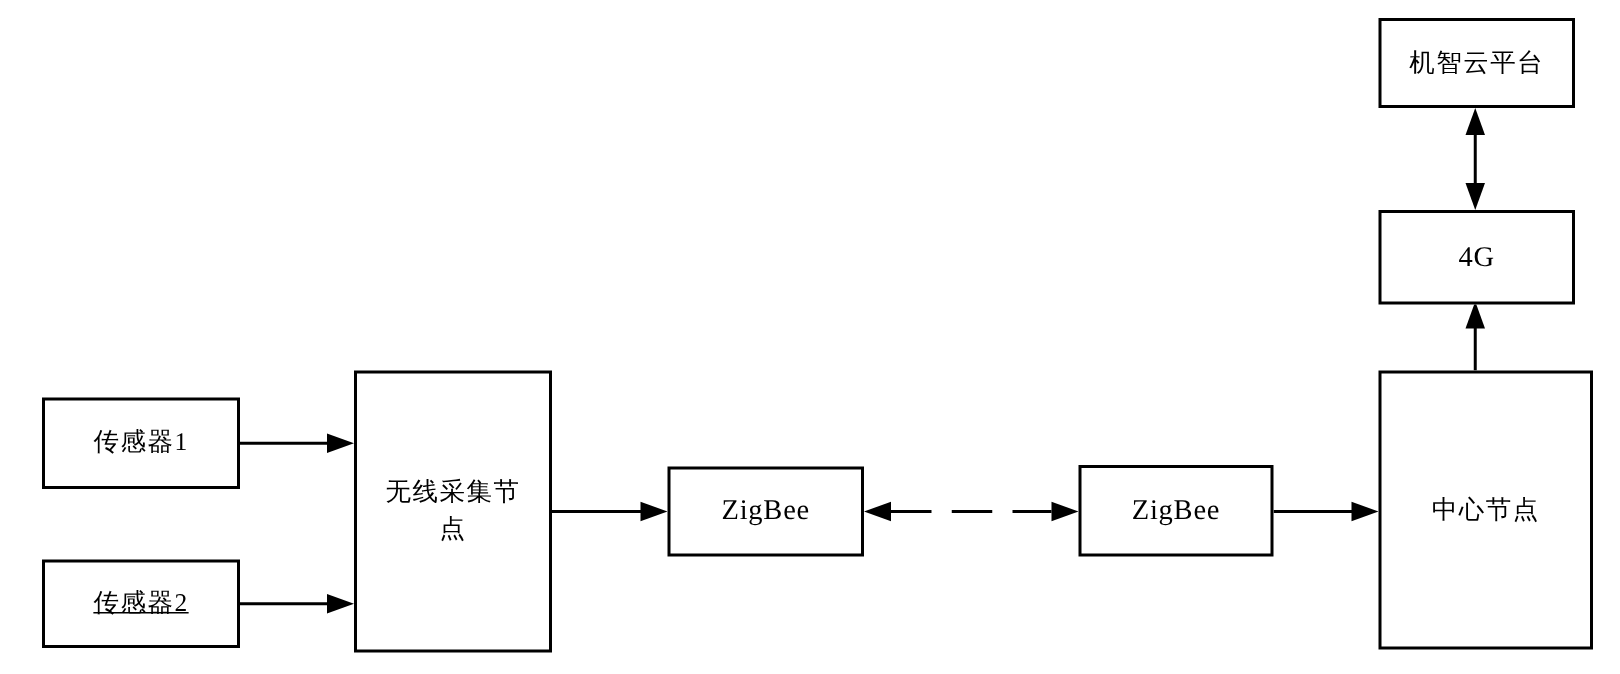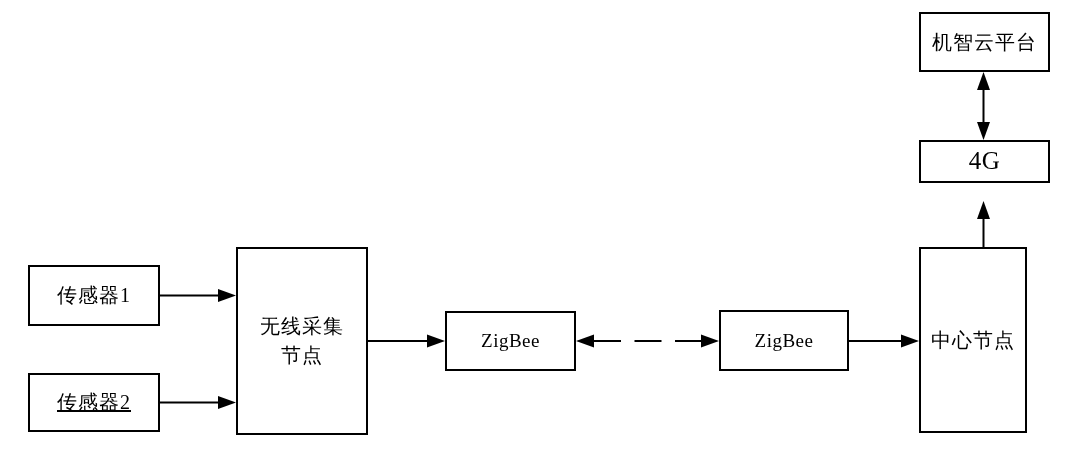--- a/index.html
+++ b/index.html
@@ -18,34 +18,34 @@
   }
   .node {
     position: absolute;
     box-sizing: border-box;
     border: 2px solid #000000;
     background: #ffffff;
     display: flex;
     align-items: center;
     justify-content: center;
     text-align: center;
-    font-size: 20px;
+    font-size: 17px;
     letter-spacing: 1px;
     line-height: 1.45;
   }
   .node .label { display: inline-block; }
 
   .node-sensor1   { left: 28px;  top: 265px; width: 132px; height: 61px; text-align: right;  }
   .node-sensor2   { left: 28px;  top: 373px; width: 132px; height: 59px; text-decoration: underline;  }
   .node-collector { left: 236px; top: 247px; width: 132px; height: 188px; }
   .node-collector .label { width: 104px; }
   .node-zigbee1   { left: 445px; top: 311px; width: 131px; height: 60px; font-size: 19px; letter-spacing: 0.5px; }
   .node-zigbee2   { left: 719px; top: 310px; width: 130px; height: 61px; font-size: 19px; letter-spacing: 0.5px; }
-  .node-central   { left: 919px; top: 247px; width: 108px; height: 186px; }
-  .node-4g        { left: 919px; top: 140px; width: 131px; height: 43px; font-size: 25px; letter-spacing: 0.5px; }
+  .node-central   { left: 919px; top: 247px; width: 143px; height: 186px; }
+  .node-4g        { left: 919px; top: 140px; width: 131px; height: 63px; font-size: 19px; letter-spacing: 0.5px; }
   .node-cloud     { left: 919px; top: 12px;  width: 131px; height: 60px;  }
 
   #edges {
     position: absolute;
     left: 0;
     top: 0;
     width: 1080px;
     height: 449px;
     pointer-events: none;
   }

